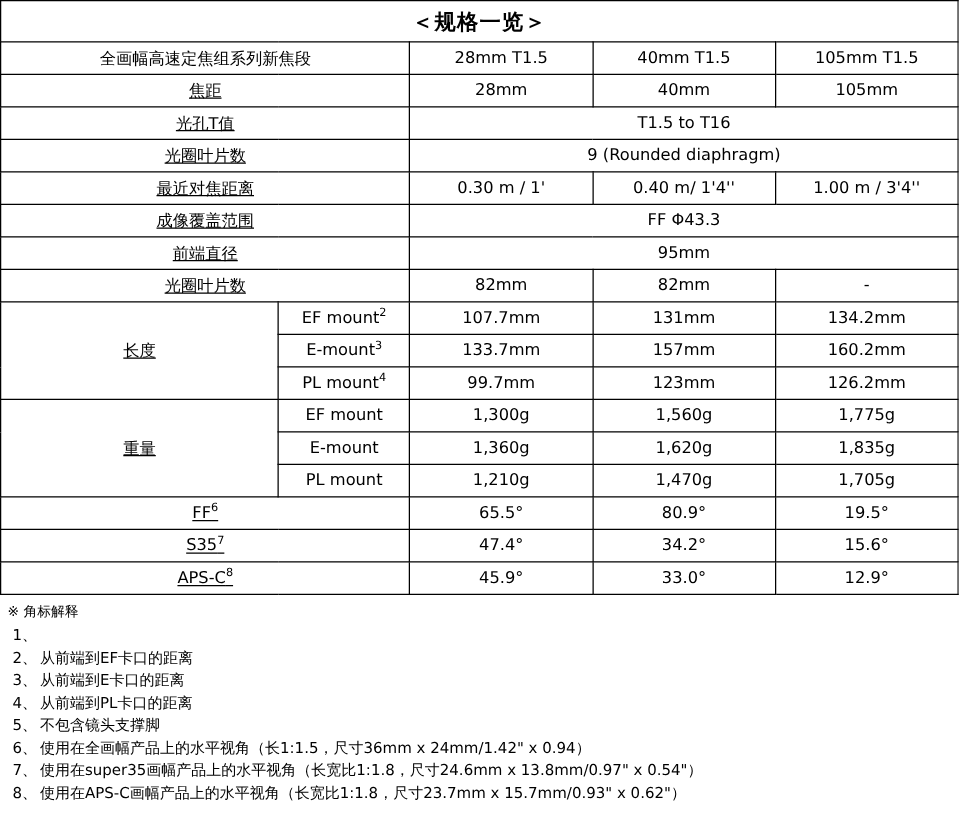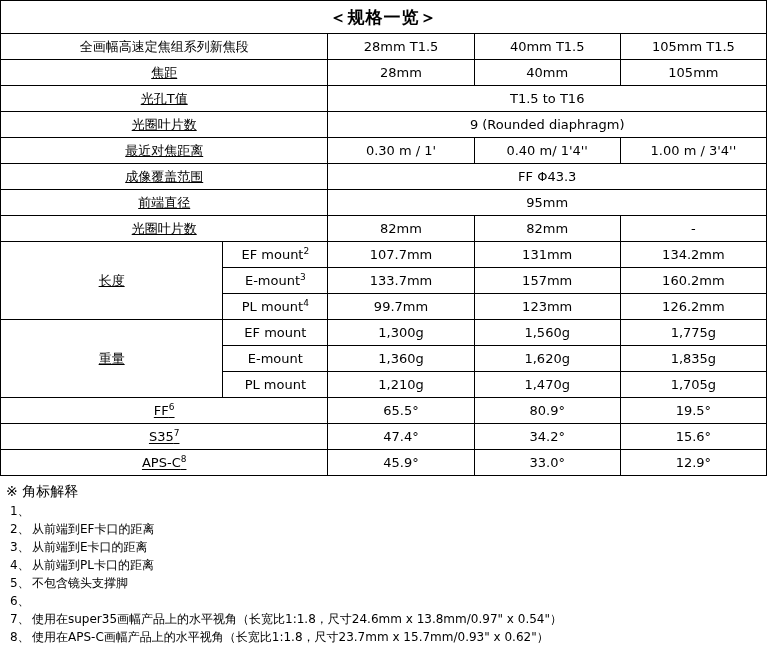--- a/index.html
+++ b/index.html
@@ -68,21 +68,21 @@
   sup {
     font-size: 9px;
     vertical-align: super;
   }
   .notes {
     padding: 8px 4px 0 4px;
     font-size: 12px;
     line-height: 1.0;
   }
   .notes-title {
-    font-size: 14px;
+    font-size: 11px;
     margin-bottom: 7px;
     padding-left: 2px;
   }
   .note-row {
     display: flex;
     margin-bottom: 6px;
     padding-left: 6px;
   }
   .note-num {
     width: 22px;
@@ -229,20 +229,21 @@
         <div class="note-row">
           <div class="note-num">4、</div>
           <div class="note-text">从前端到PL卡口的距离</div>
         </div>
         <div class="note-row">
           <div class="note-num">5、</div>
           <div class="note-text">不包含镜头支撑脚</div>
         </div>
         <div class="note-row">
           <div class="note-num">6、</div>
+          <div class="note-text">使用在全画幅产品上的水平视角（长1:1.5，尺寸36mm x 24mm/1.42" x 0.94）</div>
         </div>
         <div class="note-row">
           <div class="note-num">7、</div>
           <div class="note-text">使用在super35画幅产品上的水平视角（长宽比1:1.8，尺寸24.6mm x 13.8mm/0.97" x 0.54"）</div>
         </div>
         <div class="note-row">
           <div class="note-num">8、</div>
           <div class="note-text">使用在APS-C画幅产品上的水平视角（长宽比1:1.8，尺寸23.7mm x 15.7mm/0.93" x 0.62"）</div>
         </div>
       </div>

